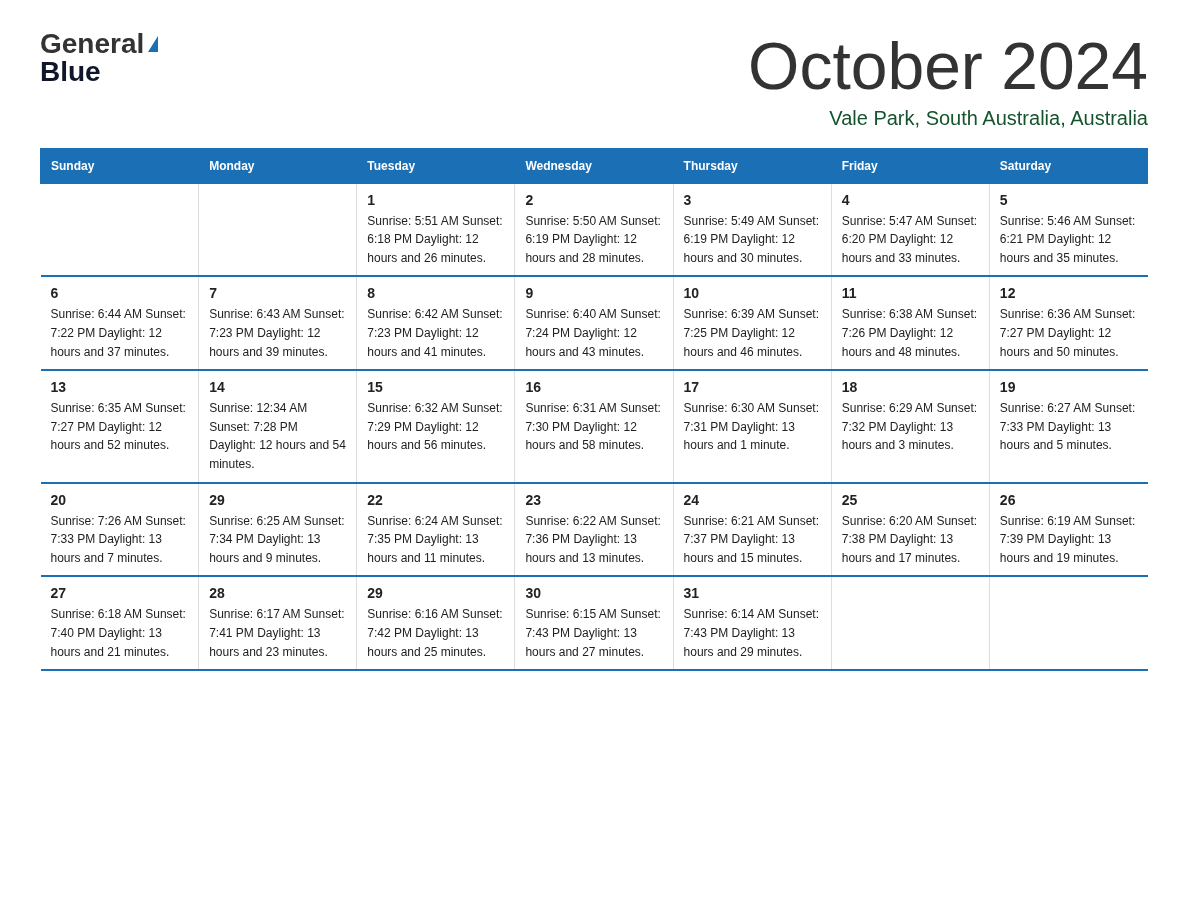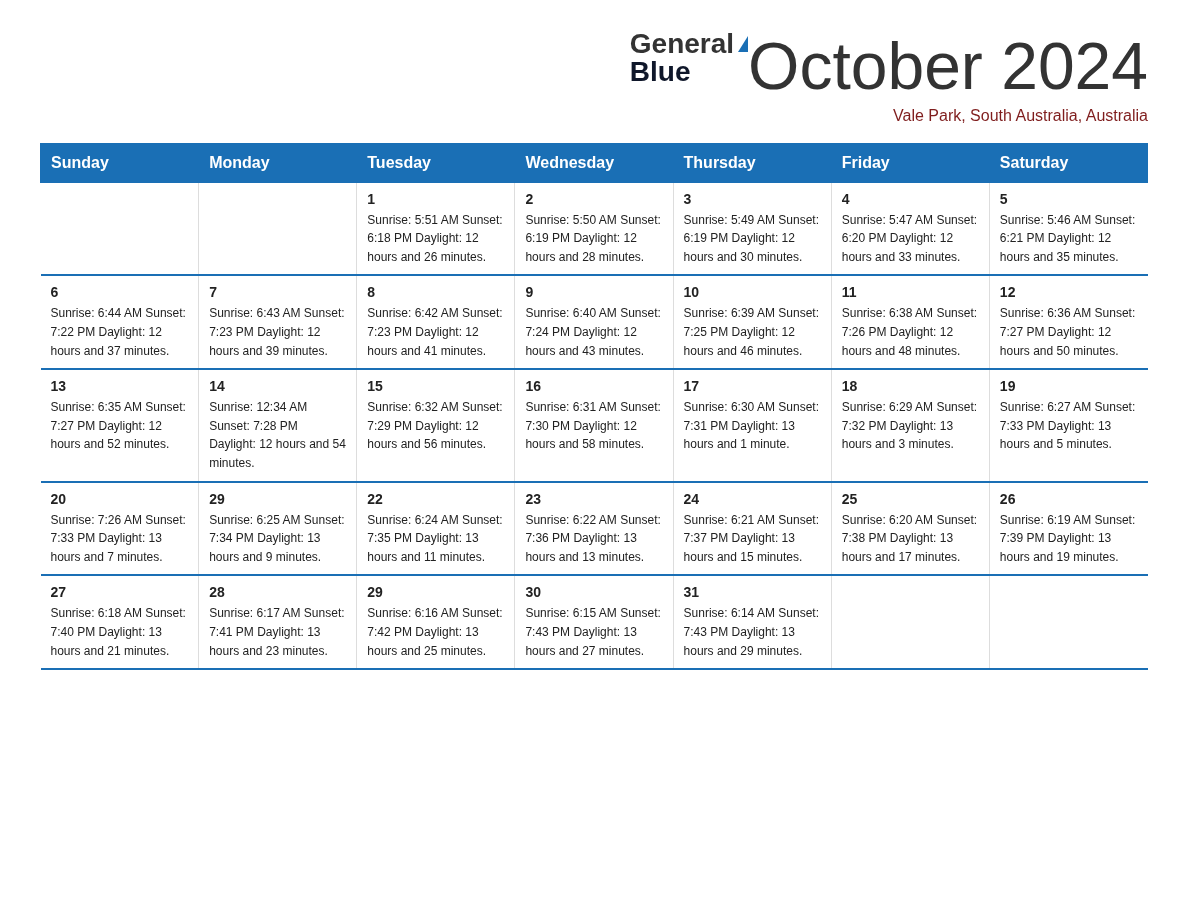--- a/index.html
+++ b/index.html
@@ -4,21 +4,21 @@
   <style>
     * { box-sizing: border-box; margin: 0; padding: 0; }
     body {
       font-family: Arial, sans-serif;
       background: #fff;
       padding: 30px 40px;
       color: #222;
     }
     .header {
       display: flex;
-      justify-content: flex-end;
+      justify-content: space-between;
       align-items: flex-start;
       margin-bottom: 18px;
     }
     .logo {
       display: flex;
       flex-direction: column;
       align-items: flex-start;
     }
     .logo-text-general {
       font-size: 28px;
@@ -48,36 +48,36 @@
     .title-section {
       text-align: right;
     }
     .month-title {
       font-size: 66px;
       font-weight: normal;
       color: #333;
       line-height: 1.1;
     }
     .location {
-      font-size: 16px;
-      color: #7f1d1d;
+      font-size: 20px;
+      color: #14532d;
       margin-top: 4px;
     }
     table {
       width: 100%;
       border-collapse: collapse;
       margin-top: 16px;
     }
     thead tr {
       background-color: #1a6fb5;
       color: #fff;
     }
     thead th {
       padding: 10px 10px;
-      font-size: 16px;
+      font-size: 12px;
       font-weight: bold;
       text-align: left;
       border: 1px solid #1a6fb5;
     }
     tbody tr {
       border-bottom: 2px solid #1a6fb5;
     }
     tbody td {
       vertical-align: top;
       padding: 8px 10px;

